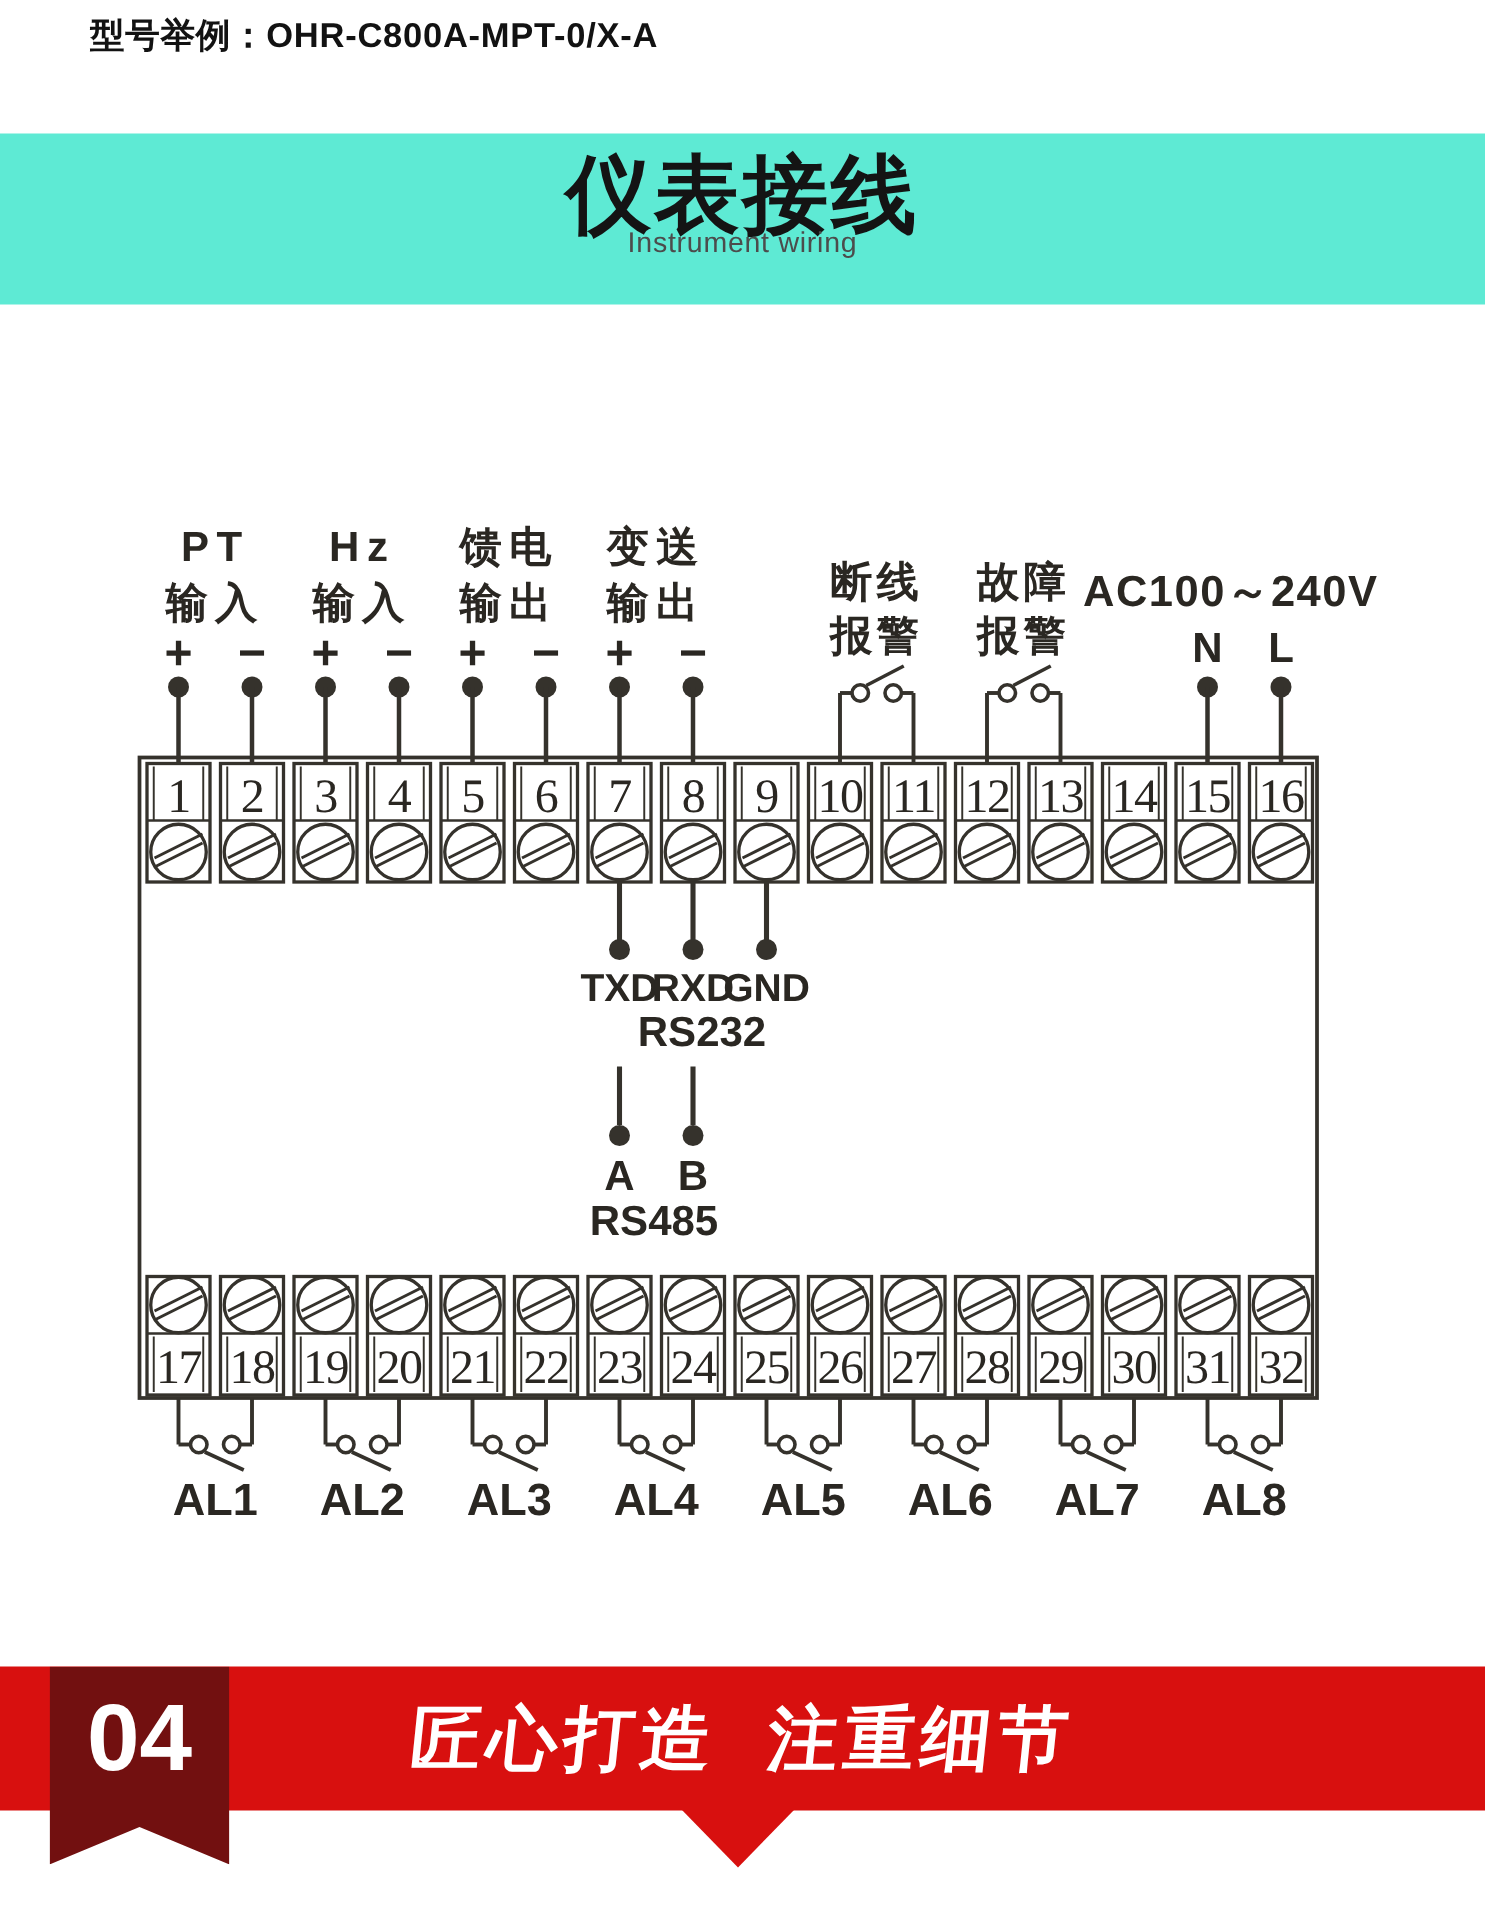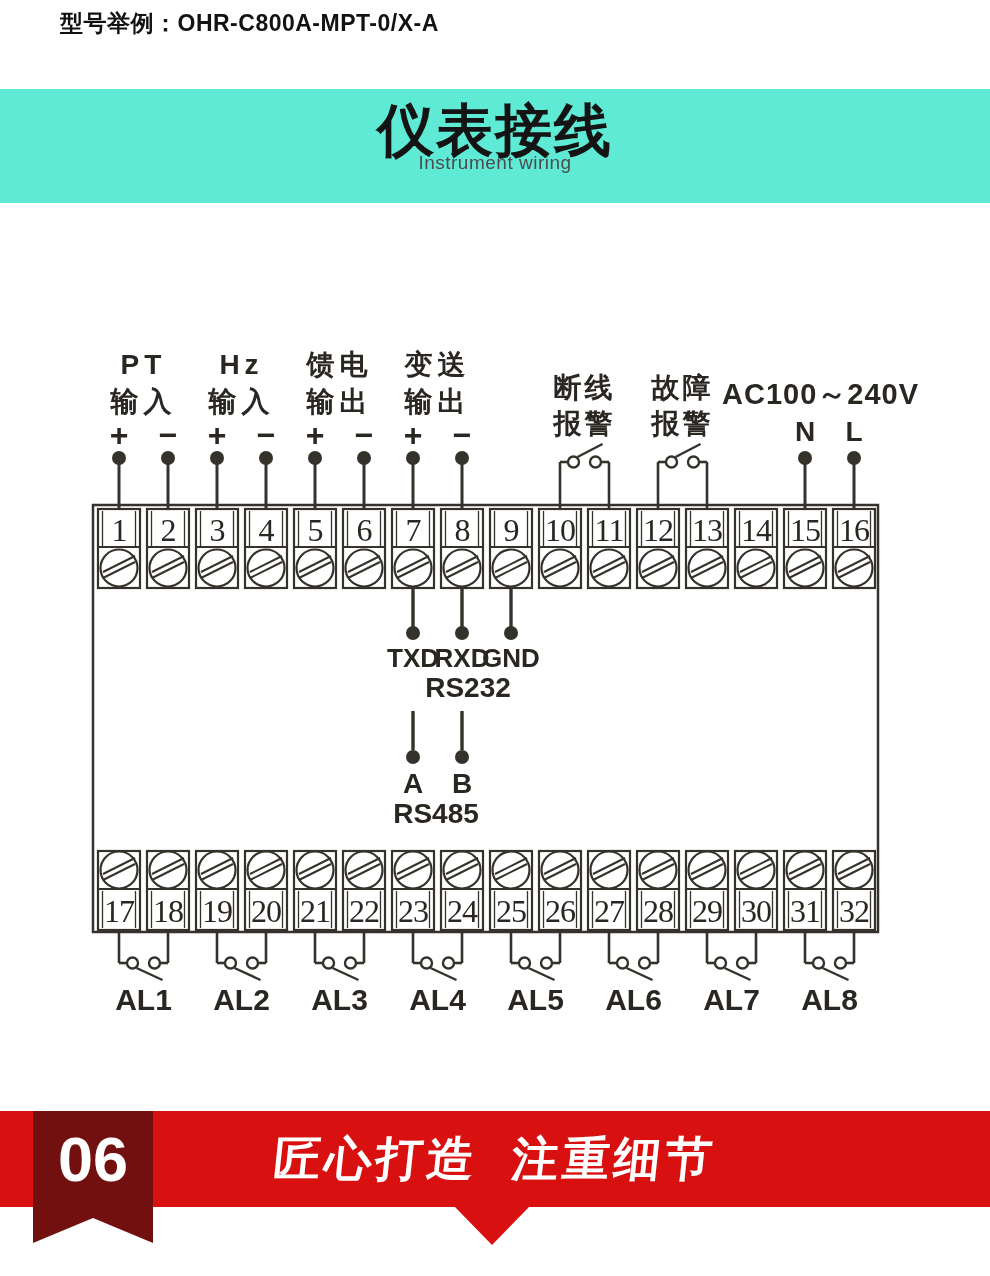--- a/index.html
+++ b/index.html
@@ -433,16 +433,16 @@
       <circle cx="818.5" cy="963" r="5.5" fill="#fff" stroke="#35322c" stroke-width="2.4"></circle>
       <circle cx="840.5" cy="963" r="5.5" fill="#fff" stroke="#35322c" stroke-width="2.4"></circle>
       <line x1="822.5" y1="968" x2="848.5" y2="980" stroke="#35322c" stroke-width="2.4" stroke-linecap="butt"></line>
       <text x="829.5" y="1010" text-anchor="middle" fill="#2a2722" font-family="&quot;Liberation Sans&quot;,sans-serif" font-size="30" font-weight="700">AL8</text>
     </svg>
 
   <div class="footer-bar"></div>
   <div class="footer-triangle"></div>
   <div class="footer-title">匠心打造  注重细节</div>
   <div class="ribbon">
-    <span>06</span>
+    <span>04</span>
   </div>
 
 </div>
 
 </body></html>

